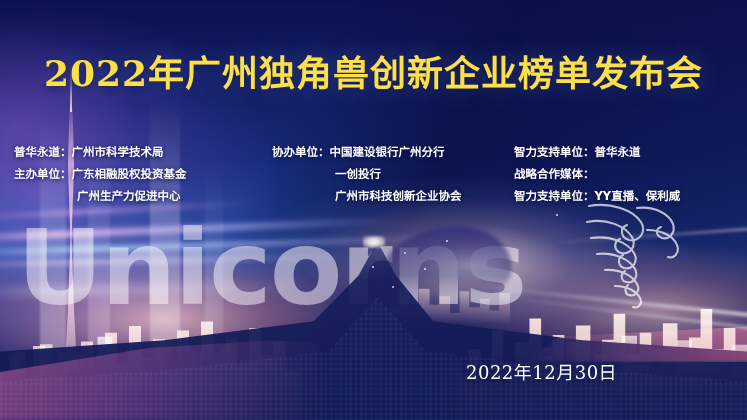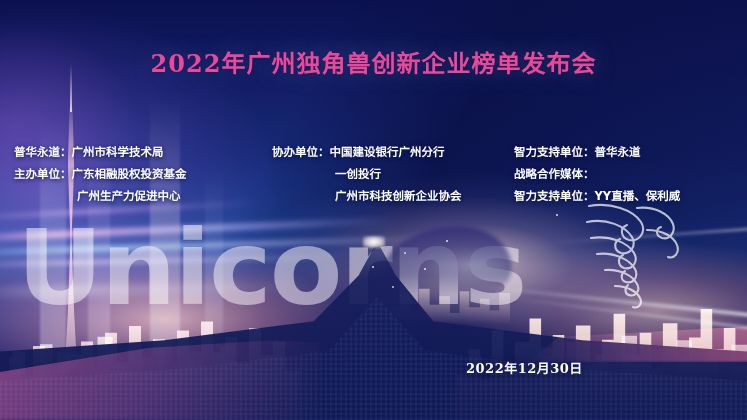--- a/index.html
+++ b/index.html
@@ -226,23 +226,23 @@
   .spark{position:absolute;background:#fff;border-radius:50%;opacity:.75;}
 
   
   .content{position:absolute;inset:0;}
 
   .title{
     position:absolute;left:0;right:0;top:44px;
     text-align:center;
     font-family:"DejaVu Serif","Liberation Serif",serif;
     font-weight:700;
-    font-size:24px;
+    font-size:36px;
     letter-spacing:1px;
-    color:#ec4899;
+    color:#fde047;
     text-shadow:0 2px 10px rgba(10,20,80,.85), 0 0 22px rgba(150,190,255,.35);
     white-space:nowrap;
   }
 
   .credits{
     position:absolute;top:141px;left:0;right:0;
     display:flex;
     justify-content:flex-start;
     padding:0 14px;
   }
@@ -261,22 +261,22 @@
   .cred-line{display:flex;}
   .cred-label{display:inline-block;}
   .cred-value{display:inline-block;}
   
   .c1 .indent{padding-left:63px;}
   .c2 .indent{padding-left:63px;text-align:right;}
 
   .date{
     position:absolute;left:466px;top:358px;
     font-family:"DejaVu Serif","Liberation Serif",serif;
-    font-weight:700;
-    font-size:13px;
+    font-weight:400;
+    font-size:18px;
     letter-spacing:.5px;
     color:#ffffff;
     text-shadow:0 1px 6px rgba(8,16,70,.95);
     white-space:nowrap;
   }
 </style>
 </head>
 <body>
 
 <div id="poster">

